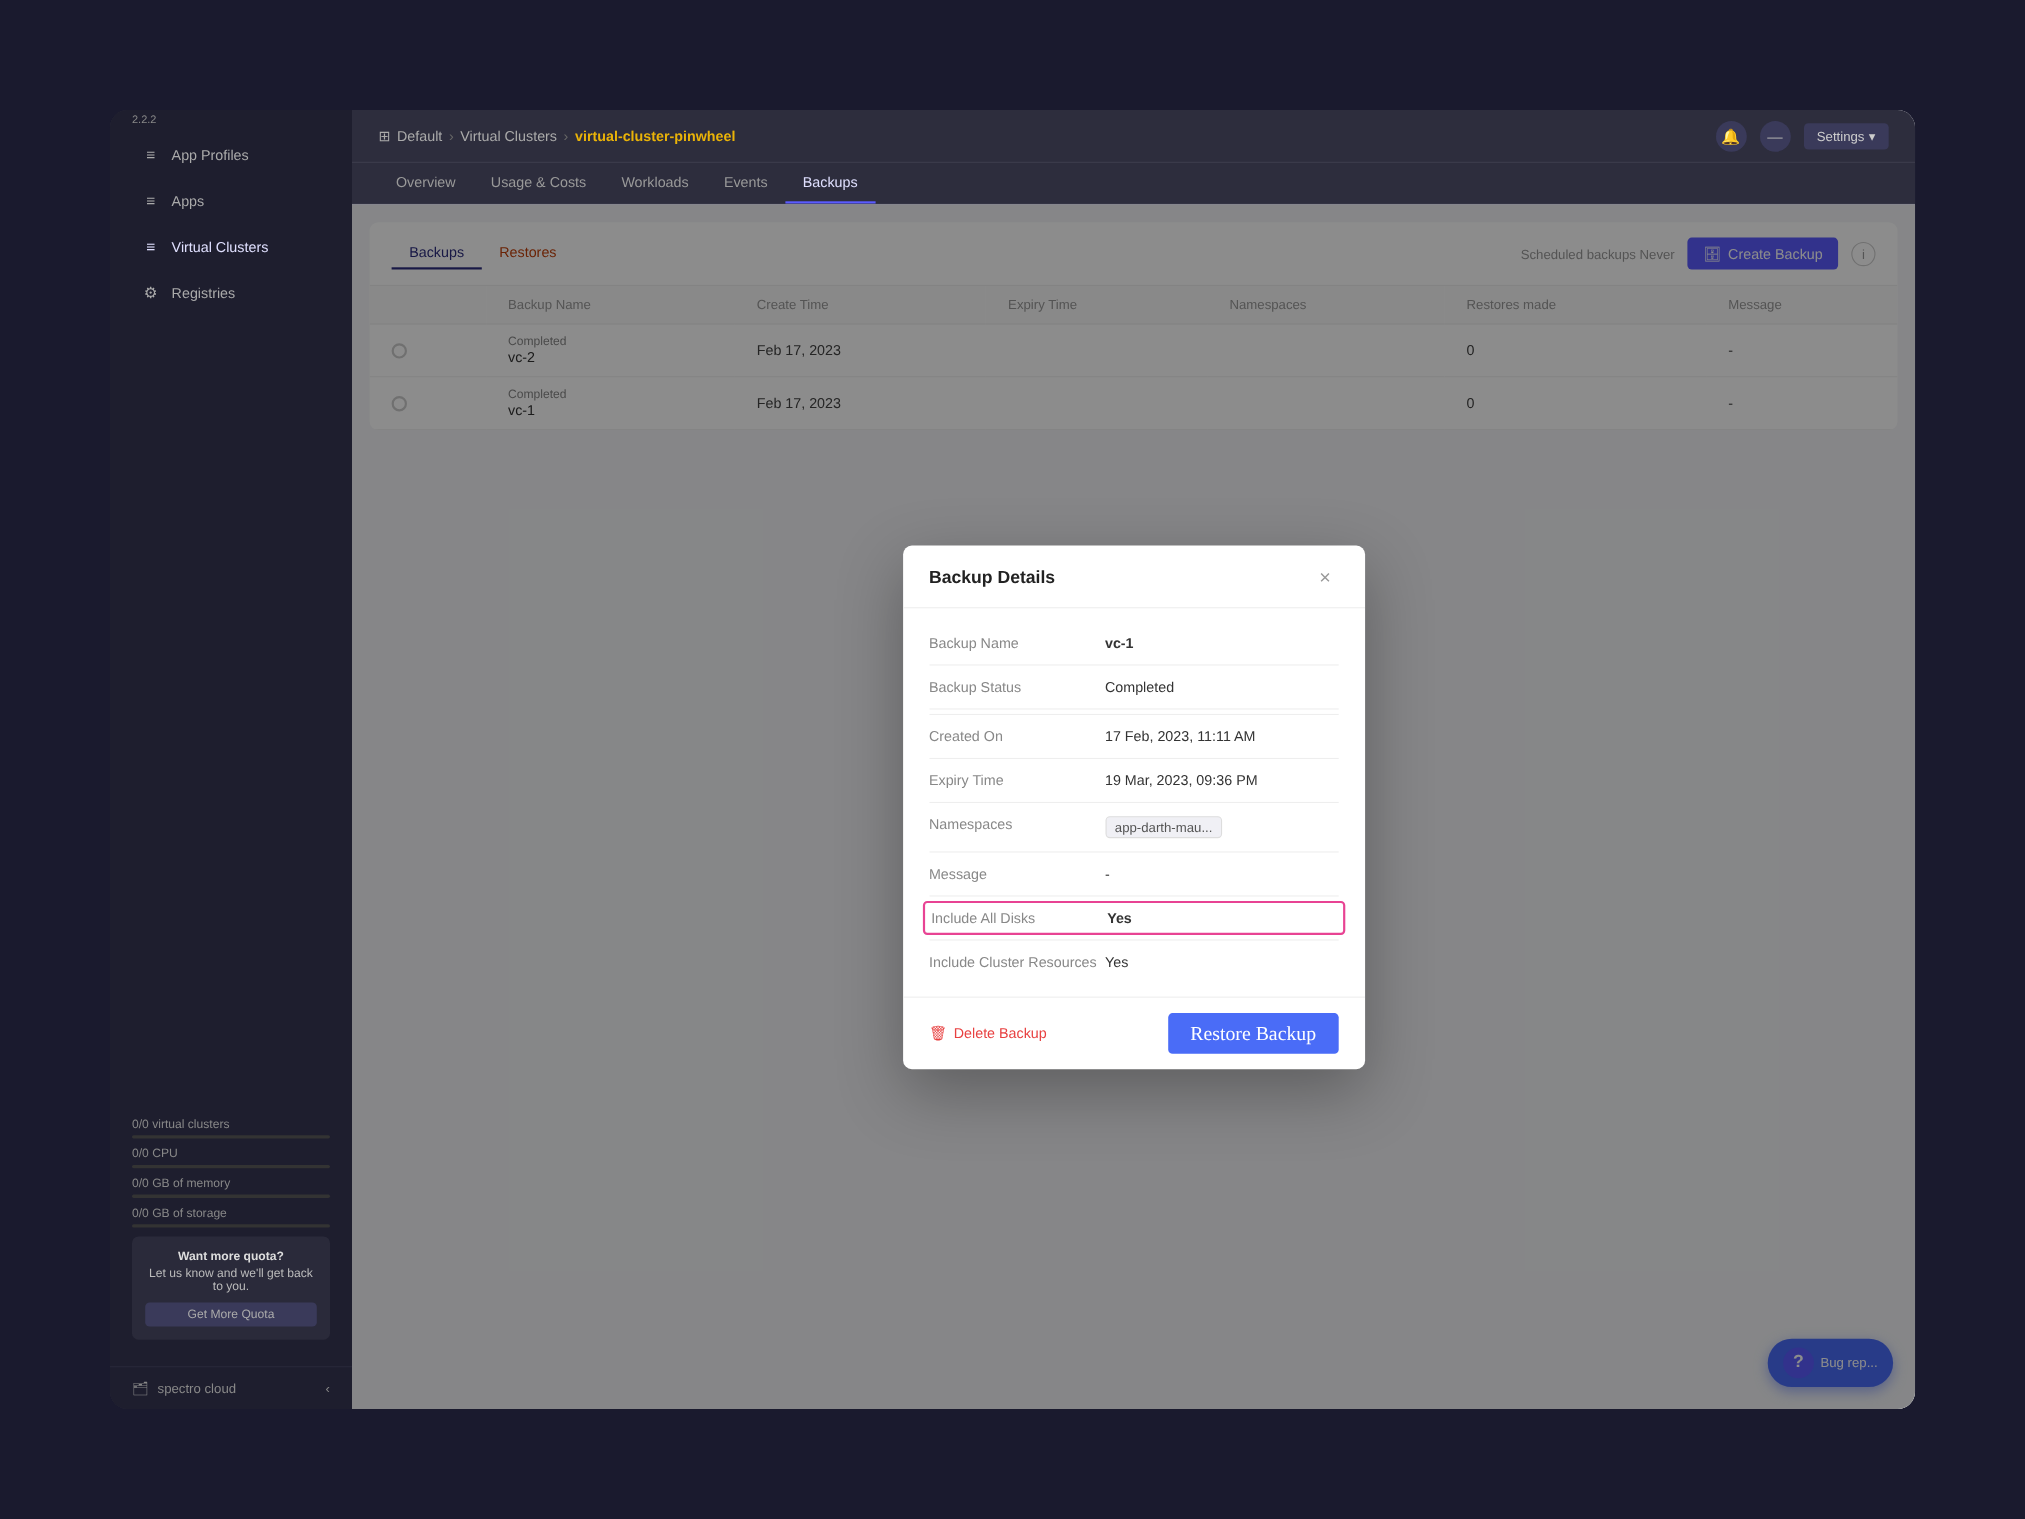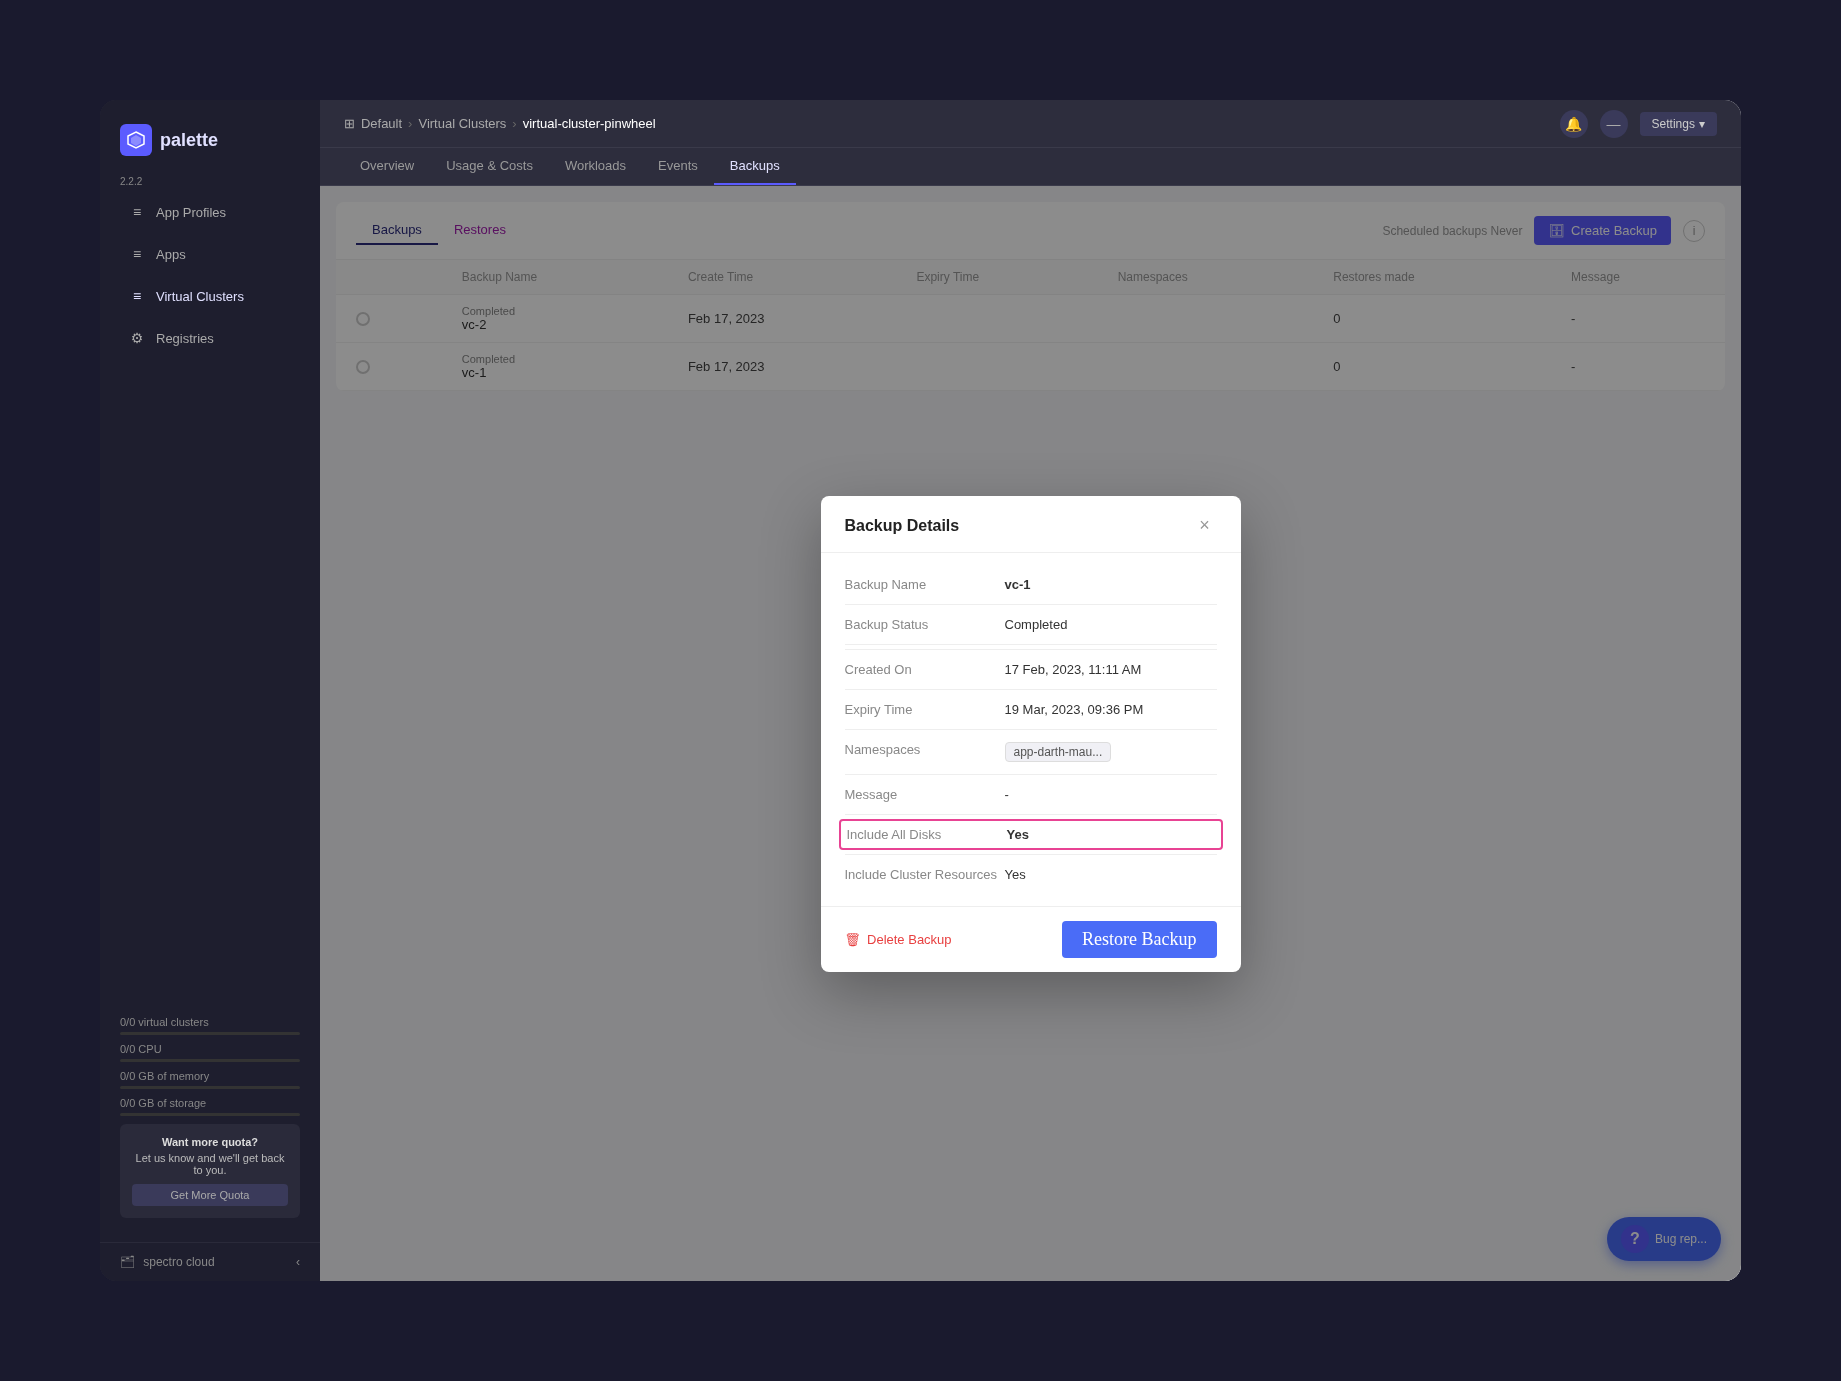--- a/index.html
+++ b/index.html
@@ -149,21 +149,21 @@
       border-bottom: 1px solid #3a3a4a;
     }
     .breadcrumb {
       display: flex;
       align-items: center;
       gap: 6px;
       color: #aaa;
       font-size: 13px;
     }
     .breadcrumb-sep { color: #666; }
-    .breadcrumb-current { color: #ffffff; font-weight: 400; }
+    .breadcrumb-current { color: #eab308; font-weight: 700; }
     .topbar-right {
       display: flex;
       align-items: center;
       gap: 12px;
     }
     .topbar-icon {
       width: 28px;
       height: 28px;
       border-radius: 50%;
       background: #3a3a5a;
@@ -226,21 +226,21 @@
       padding: 14px 20px;
       border-bottom: 1px solid #eee;
     }
     .backup-tabs {
       display: flex;
       gap: 0;
     }
     .backup-tab {
       padding: 6px 16px;
       font-size: 13px;
-      color: #a21caf;
+      color: #c2410c;
       cursor: pointer;
       border-bottom: 2px solid transparent;
     }
     .backup-tab.active {
       color: #2d2d7f;
       border-bottom: 2px solid #2d2d7f;
       font-weight: 500;
     }
     .backup-actions {
       display: flex;
@@ -438,29 +438,20 @@
       flex-shrink: 0;
     }
     .divider { height: 1px; background: #eee; margin: 4px 0; }
   </style>
 </head>
 <body>
 
 <div class="screen">
 
   <div class="sidebar">
-    <div class="sidebar-logo">
-      <div class="logo-icon">
-        <svg width="20" height="20" viewBox="0 0 20 20">
-          <polygon points="10,2 18,6 18,14 10,18 2,14 2,6" fill="none" stroke="white" stroke-width="1.5"></polygon>
-          <polygon points="10,5 15,8 15,13 10,16 5,13 5,8" fill="white" opacity="0.3"></polygon>
-        </svg>
-      </div>
-      <span class="logo-text">palette</span>
-    </div>
     <div class="version-badge">2.2.2</div>
 
     <div class="nav-item">
       <span class="nav-icon">≡</span>
       <span>App Profiles</span>
     </div>
     <div class="nav-item">
       <span class="nav-icon">≡</span>
       <span>Apps</span>
     </div>

